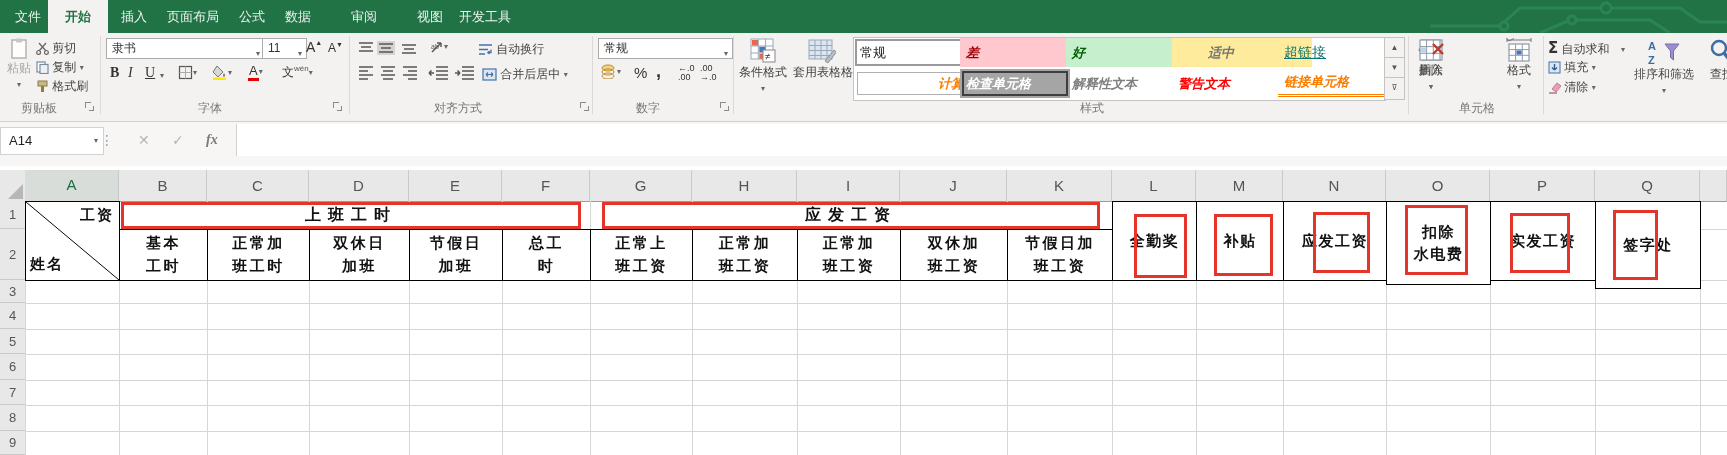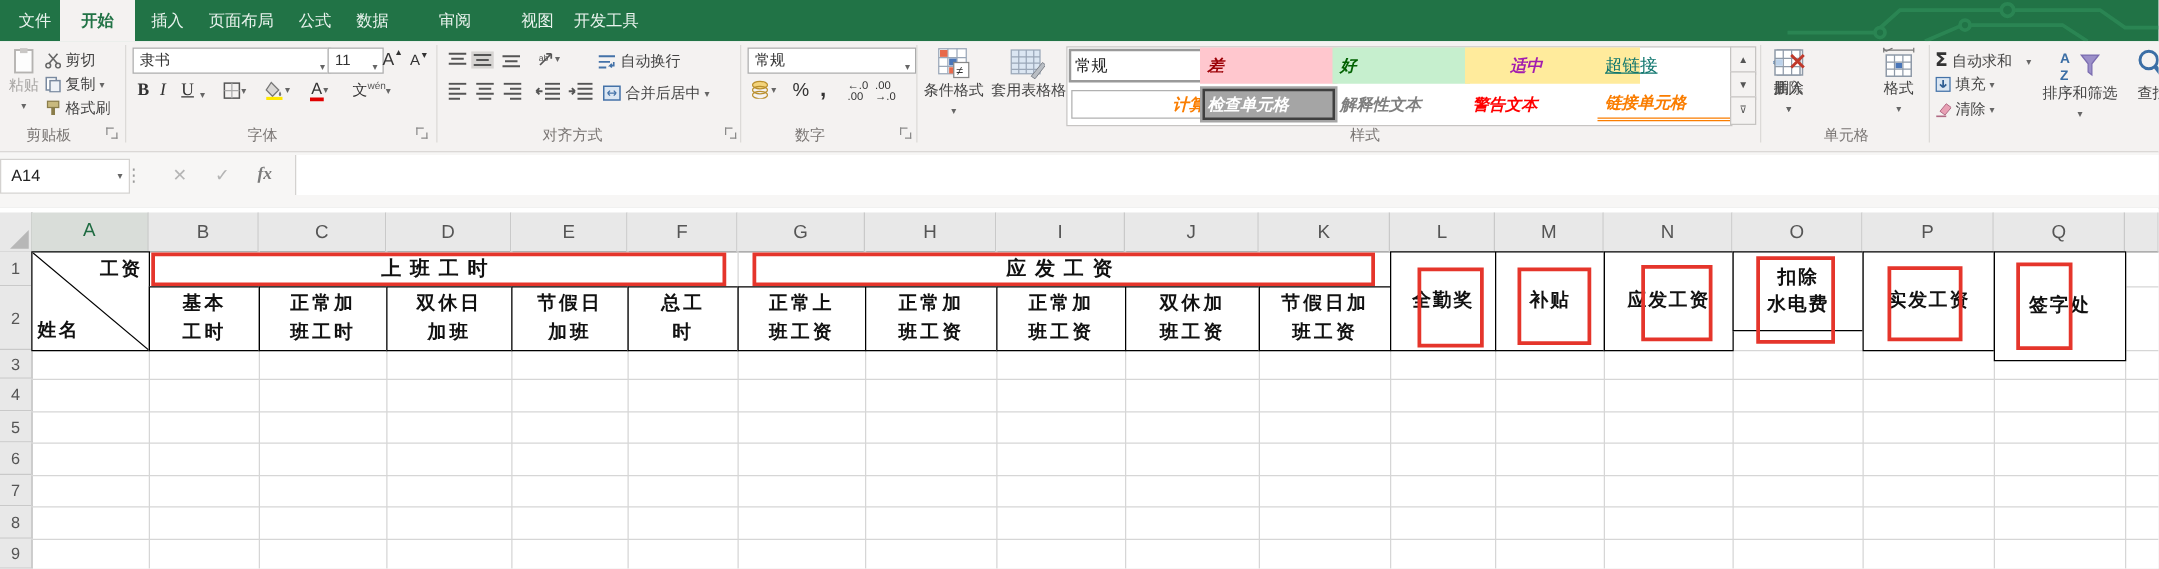--- a/index.html
+++ b/index.html
@@ -23,21 +23,21 @@
   .dlg:before{content:"";position:absolute;left:0;top:0;width:5px;height:5px;border-left:1px solid #8a8a8a;border-top:1px solid #8a8a8a;}
   .dlg:after{content:"";position:absolute;right:1px;bottom:1px;width:4px;height:4px;border-right:1px solid #8a8a8a;border-bottom:1px solid #8a8a8a;}
   .biu{font-family:"Liberation Serif",serif;font-size:14px;color:#333;cursor:pointer;}
   
   .gallery{position:absolute;left:853px;top:4px;width:531px;height:62px;background:#fff;border:1px solid #c6c4c2;}
   .gcell{position:absolute;width:104px;height:29px;line-height:29px;font-size:13px;padding-left:6px;cursor:pointer;overflow:hidden;
          font-family:"Liberation Serif","DejaVu Serif",serif;font-weight:bold;font-style:italic;}
   .g-normal{font-family:"Liberation Sans",sans-serif;font-weight:normal;font-style:normal;color:#222;outline:2px solid #9a9a9a;outline-offset:-3px;}
   .g-bad{background:#ffc7ce;color:#9c0006;}
   .g-good{background:#c6efce;color:#006100;}
-  .g-neutral{background:#ffeb9c;color:#a21caf;padding-left:36px;}
+  .g-neutral{background:#ffeb9c;color:#737373;padding-left:36px;}
   .g-hyperlink{font-family:"Liberation Sans",sans-serif;font-style:normal;font-weight:normal;color:#0f766e;text-decoration:underline;font-size:14px;}
   .g-calc{color:#fa7d00;outline:1px solid #b1b1b1;outline-offset:-4px;}
   .g-check{background:#a5a5a5;color:#fff;outline:2px solid #3f3f3f;outline-offset:-4px;}
   .g-explanatory{color:#7f7f7f;}
   .g-warning{color:#ff0000;}
   .g-linked{color:#fa7d00;border-bottom:3px double #fa7d00;height:25px;line-height:25px;}
   .gsb{position:absolute;left:1384px;width:19px;height:21px;background:#f4f2f1;border:1px solid #c6c4c2;cursor:pointer;text-align:center;line-height:19px;font-size:8px;color:#555;}
   
   .fbar{position:absolute;left:0;top:122px;width:1727px;height:44px;background:#f7f6f5;border-bottom:1px solid #d0cecc;}
   .namebox{position:absolute;left:0;top:5px;width:94px;height:26px;background:#fff;border:1px solid #d4d2d0;font-size:13px;line-height:26px;padding-left:8px;color:#222;}
@@ -458,21 +458,21 @@
       </div>
       <div class="tcell" style="left: 1112px; top: 35px; width: 85px; height: 80px;">
         <div class="hdrfont mergedtxt">全勤奖</div>
       </div>
       <div class="tcell" style="left: 1196px; top: 35px; width: 88px; height: 80px;">
         <div class="hdrfont mergedtxt">补贴</div>
       </div>
       <div class="tcell" style="left: 1283px; top: 35px; width: 104px; height: 80px;">
         <div class="hdrfont mergedtxt">应发工资</div>
       </div>
-      <div class="tcell" style="left: 1386px; top: 35px; width: 105px; height: 64px;">
+      <div class="tcell" style="left: 1386px; top: 35px; width: 105px; height: 84px;">
         <div class="hdrfont mergedtxt">扣除
 水电费</div>
       </div>
       <div class="tcell" style="left: 1490px; top: 35px; width: 106px; height: 80px;">
         <div class="hdrfont mergedtxt">实发工资</div>
       </div>
       <div class="tcell" style="left: 1595px; top: 35px; width: 106px; height: 88px;">
         <div class="hdrfont mergedtxt">签字处</div>
       </div>
       <div class="redbox" style="left: 1134px; top: 48px; width: 53px; height: 64px;"></div>

